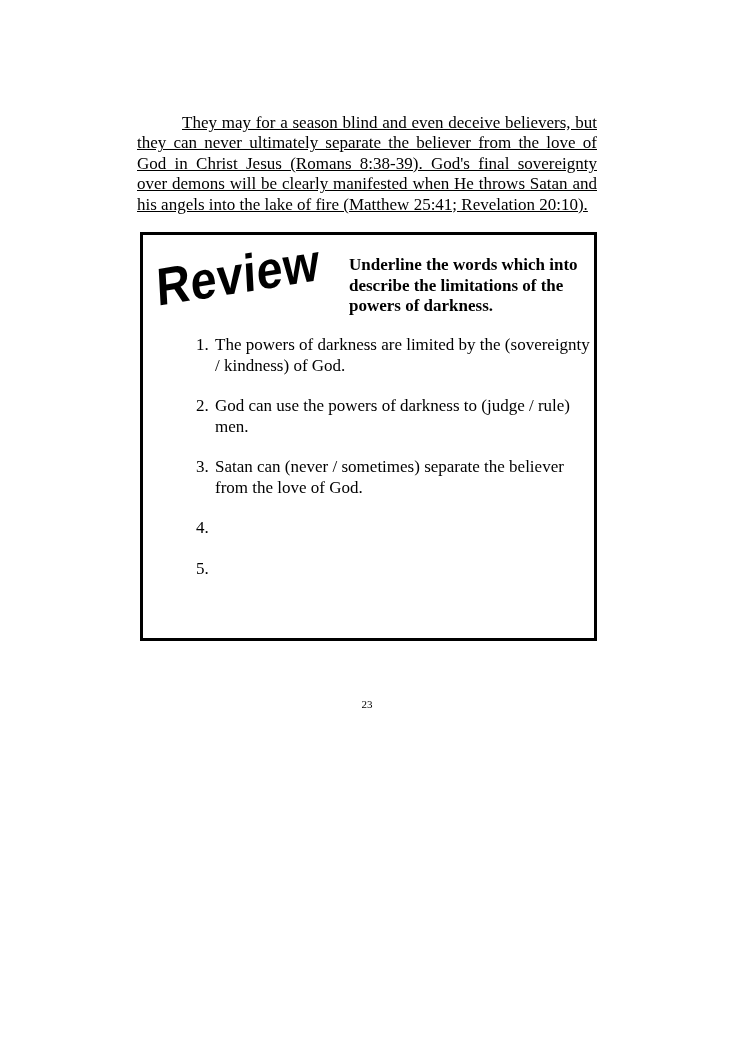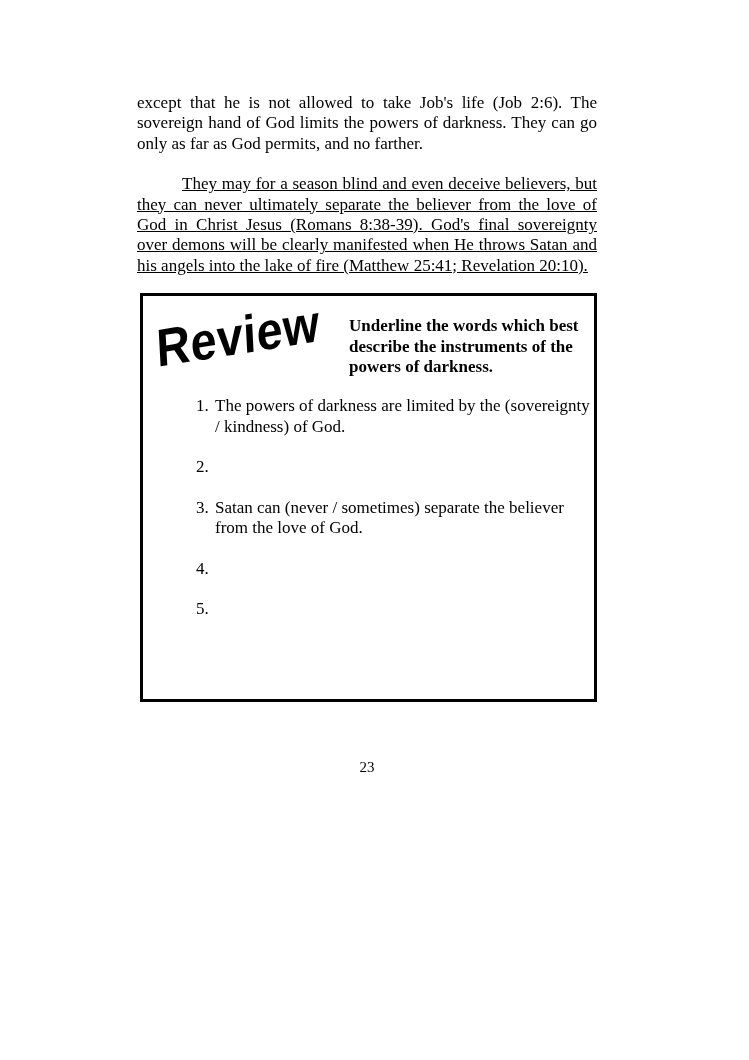--- a/index.html
+++ b/index.html
@@ -70,44 +70,44 @@
     padding-left: 53px;
     margin-bottom: 20px;
   }
   .item .num { flex: none; width: 19px; }
   .item .txt { width: 376px; }
   .item .txt b { font-weight: normal; text-align: center; }
   .page-number {
     margin-top: 57px;
     width: 460px;
     text-align: center;
-    font-size: 15px;
+    font-size: 11px;
   }
 </style>
 </head>
 <body>
 
 <div class="page">
   <div class="column">
 
-    <p class="para">except that he is not allowed to take Job's life (Job 2:6).  The sovereign hand of God limits the powers of darkness.  They can go only as far as God permits, and no farther.</p>
     <p class="para indent">They may for a season blind and even deceive believers, but they can never ultimately separate the believer from the love of God in Christ Jesus  (Romans 8:38-39).  God's final sovereignty over demons will be clearly manifested when He throws Satan and his angels into the lake of fire (Matthew 25:41; Revelation 20:10).</p>
 
     <div class="review-box">
       <div class="review-header">
         <div class="review-logo">Review</div>
-        <div class="review-instruction">Underline the words which best describe the instruments of the powers of darkness.</div>
+        <div class="review-instruction">Underline the words which into describe the limitations of the powers of darkness.</div>
       </div>
       <div class="review-items">
         <div class="item">
           <span class="num">1.</span>
           <span class="txt"><span>The powers of darkness are limited by the (</span><b>sovereignty / kindness</b><span>) of God.</span></span>
         </div>
         <div class="item">
           <span class="num">2.</span>
+          <span class="txt"><span>God can use the powers of darkness to (</span><b>judge / rule</b><span>) men.</span></span>
         </div>
         <div class="item">
           <span class="num">3.</span>
           <span class="txt"><span>Satan can (</span><b>never / sometimes</b><span>) separate the believer from the love of God.</span></span>
         </div>
         <div class="item">
           <span class="num">4.</span>
         </div>
         <div class="item">
           <span class="num">5.</span>

